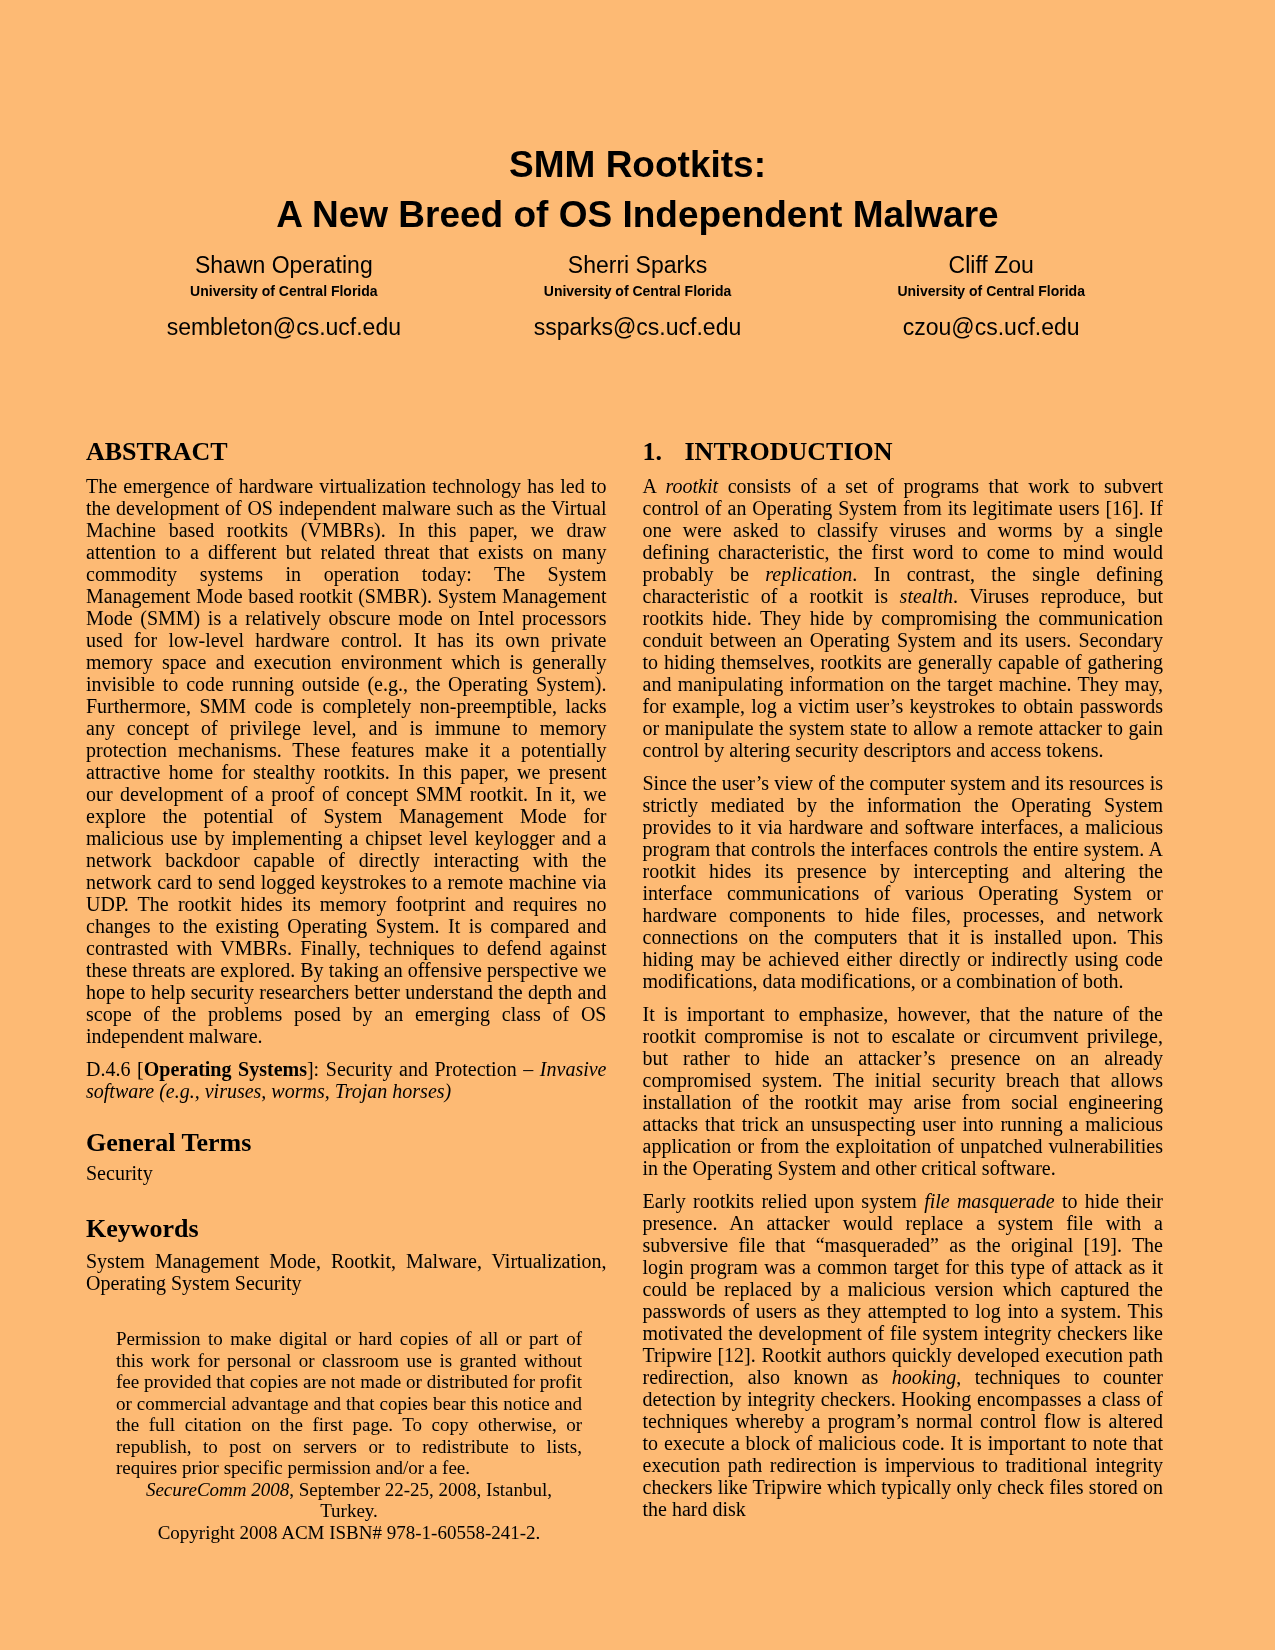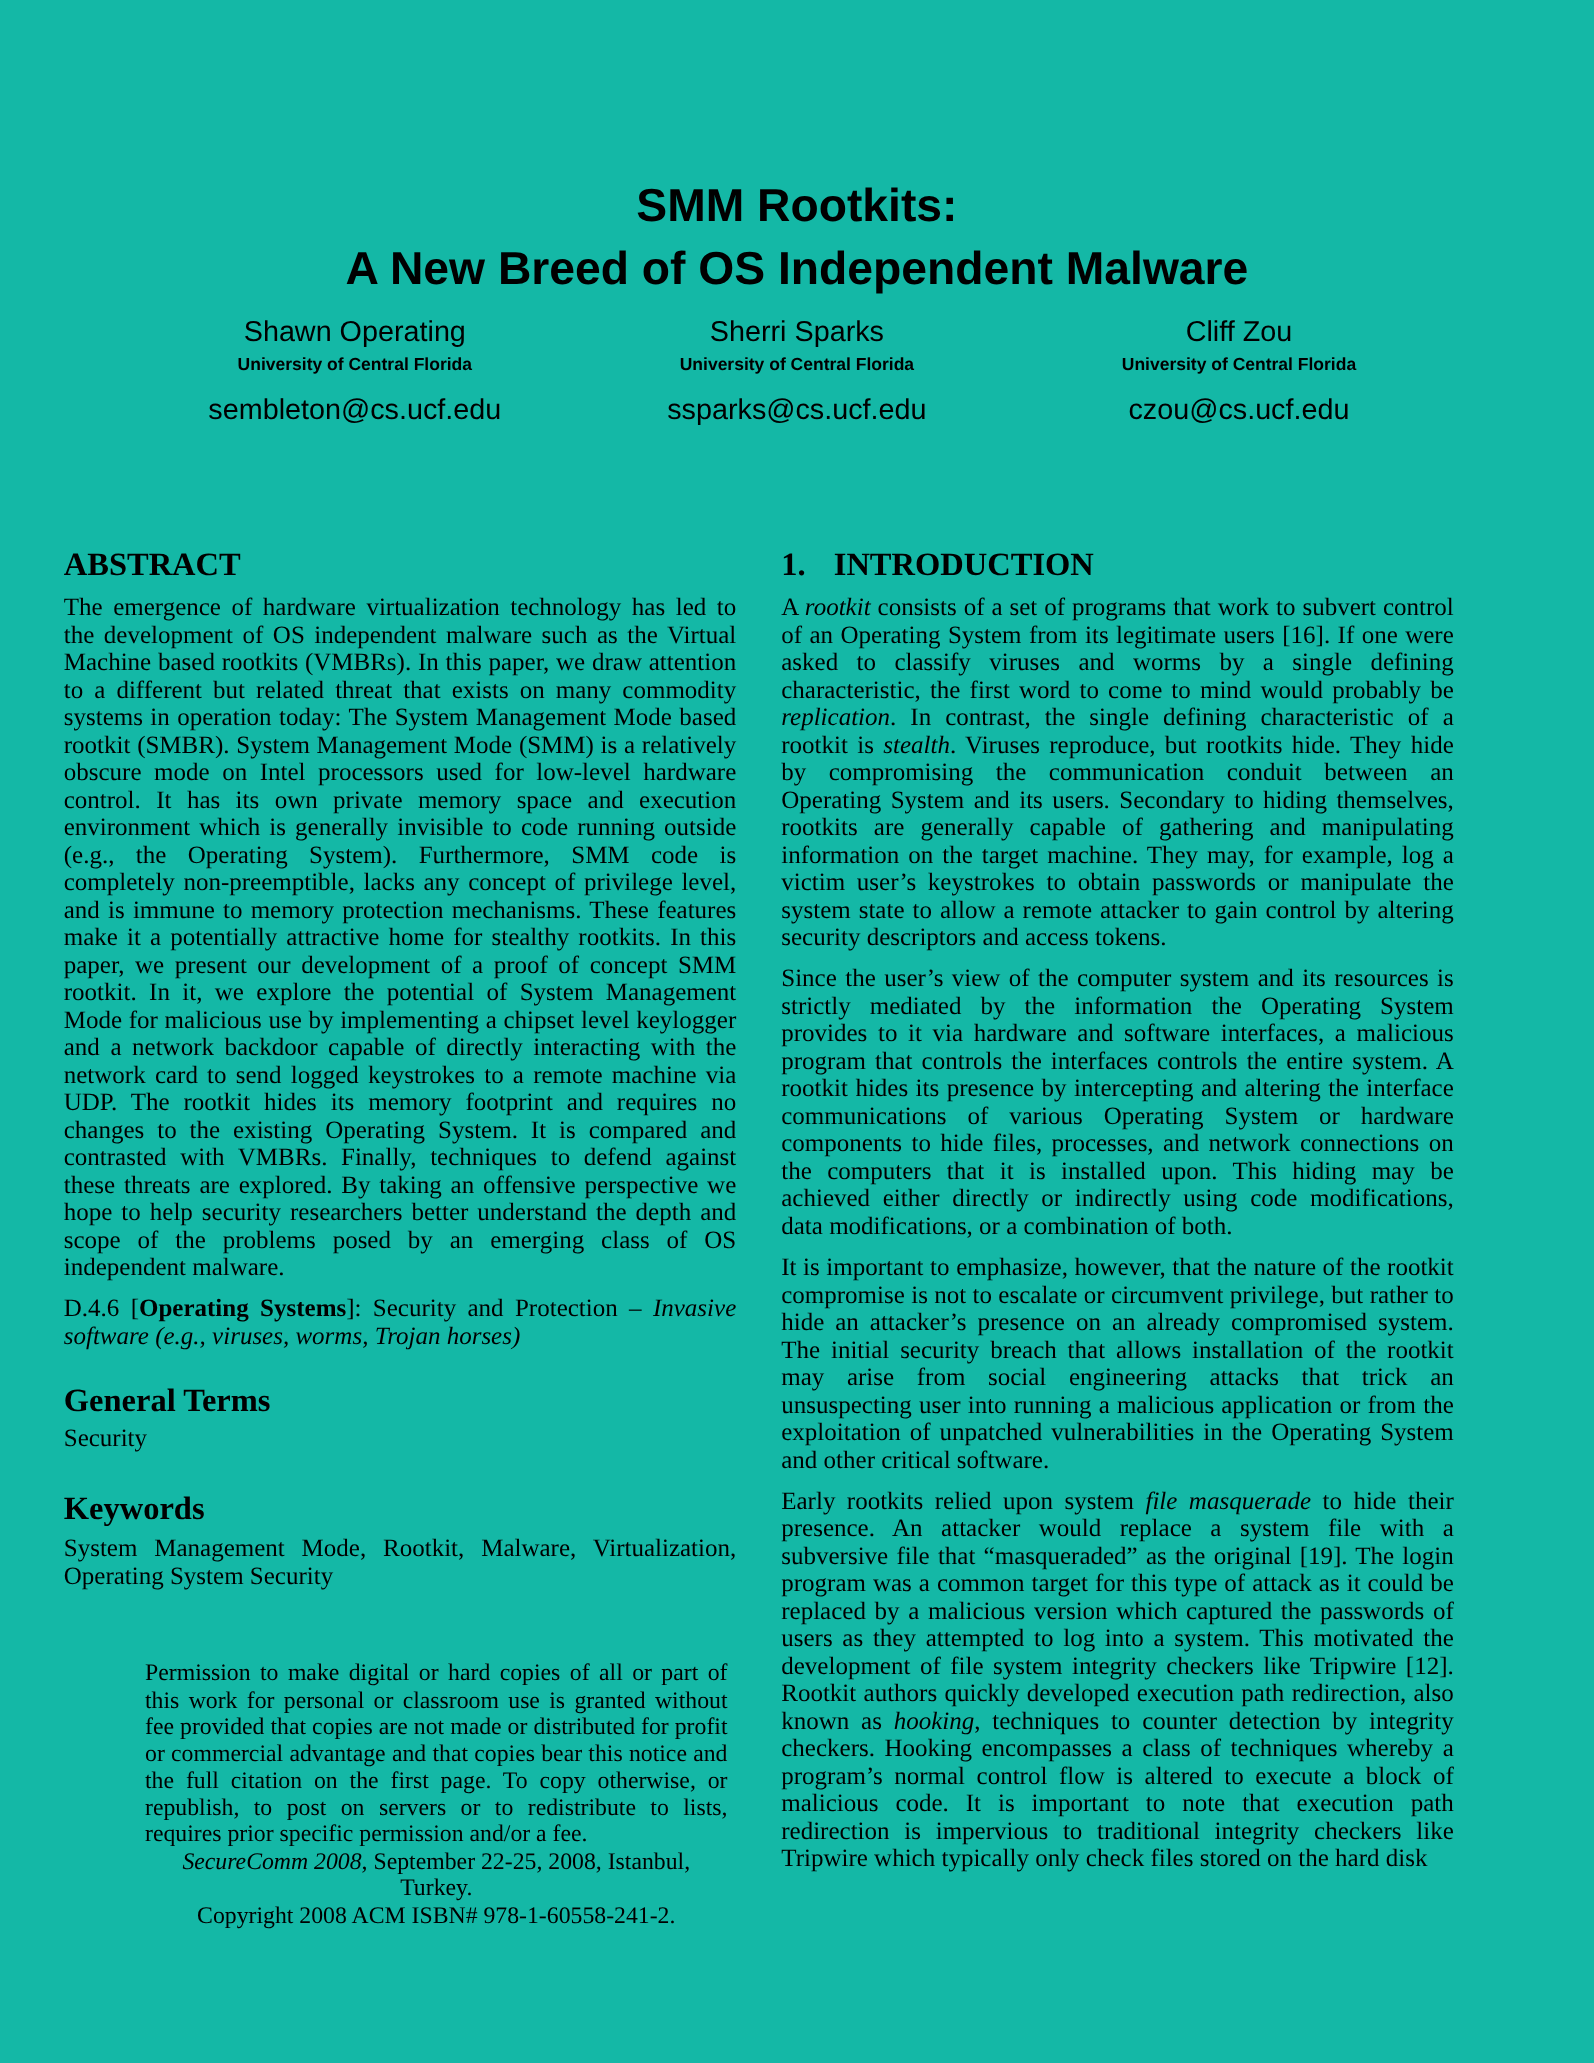--- a/index.html
+++ b/index.html
@@ -6,21 +6,21 @@
   html, body { background: #ffffff; }
   body {
     width: 1275px; height: 1650px;
     font-family: "Liberation Serif", serif;
     color: #000000;
     -webkit-font-smoothing: antialiased;
   }
   .page {
     position: relative;
     width: 1275px; height: 1650px;
-    background: #14b8a6;
+    background: #fdba74;
     overflow: hidden;
   }
   
   .title-block {
     padding-top: 140px;
     text-align: center;
     font-family: "Liberation Sans", sans-serif;
   }
   .title-line {
     font-size: 37px;
@@ -33,21 +33,21 @@
     margin: 12px 107px 0 107px;
   }
   .author-card { flex: 1; text-align: center; font-family: "Liberation Sans", sans-serif; }
   .author-name  { font-size: 23px; line-height: 27px; }
   .author-affil { font-size: 14px; line-height: 25px; font-weight: bold; }
   .author-email { font-size: 23px; line-height: 27px; margin-top: 10px; }
   
   .columns {
     display: flex;
     gap: 36px;
-    margin: 96px 112px 0 51px;
+    margin: 96px 112px 0 86px;
   }
   .col {
     flex: 1;
     font-size: 20px;
     line-height: 22px;
     text-align: justify;
   }
   h2 {
     font-size: 26px;
     line-height: 30px;

